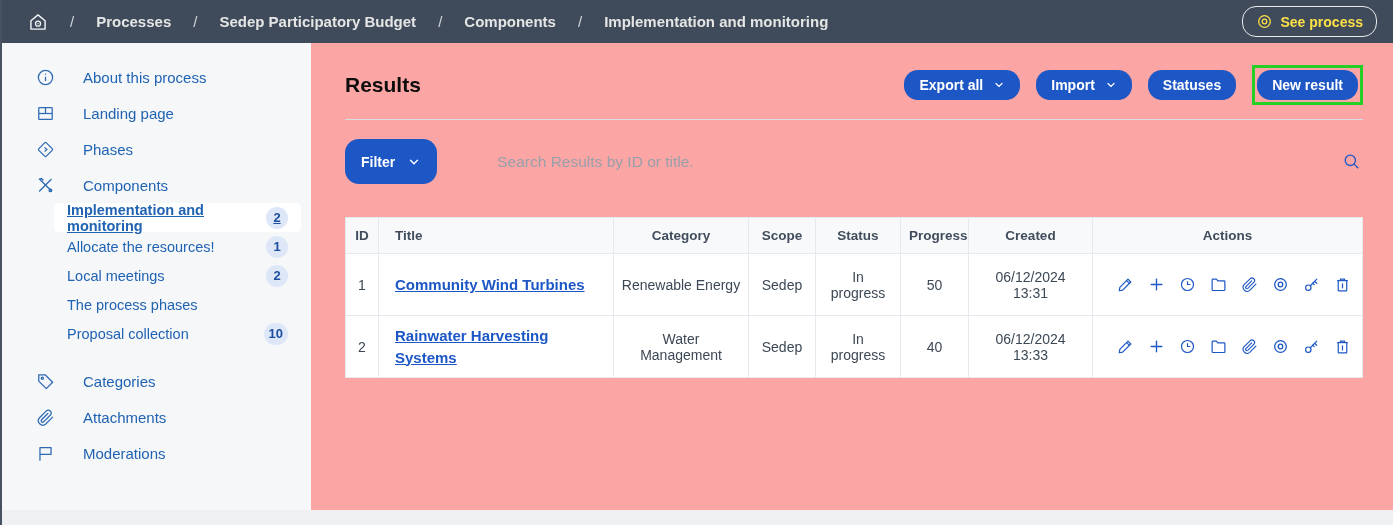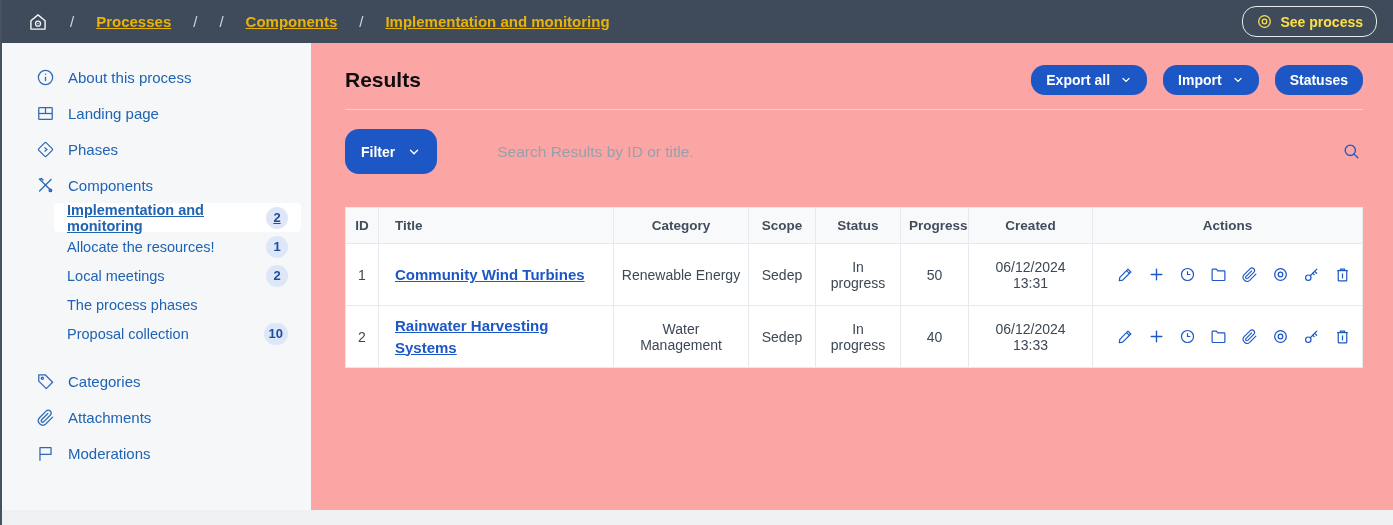--- a/index.html
+++ b/index.html
@@ -3,33 +3,33 @@
 <meta charset="utf-8">
 <style>
   * { margin:0; padding:0; box-sizing:border-box; }
   html,body { width:1393px; height:525px; }
   body { font-family:"Liberation Sans", sans-serif; background:#eef0f2; overflow:hidden; }
   .page { position:relative; width:1393px; height:525px; border-left:2px solid #46525f; }
 
   
   .topbar { height:43px; background:#3f4b5b; display:flex; align-items:center; padding:0 16px 0 26px; color:#f4f6f8; }
   .crumbs { display:flex; align-items:center; gap:22px; font-size:15px; font-weight:600; }
-  .crumb { color:#eab308; cursor:pointer;text-decoration:underline; }
+  .crumb { color:#e5e5e5; cursor:pointer; }
   .crumb-sep { color:#cfd6dd; font-weight:400; }
   .home-btn { display:flex; align-items:center; color:#f4f6f8; }
   .topbar .spacer { flex:1; }
   .see-process { display:flex; align-items:center; gap:8px; border:1px solid #e8ebee; border-radius:14px; padding:6px 13px; font-size:14px; font-weight:700; color:#fde047; background:transparent; cursor:pointer; }
 
   
   .content { display:flex; height:467px; }
   .sidebar { width:309px; background:#f5f7f9; padding-top:16px; flex:none; }
   .main { flex:1; background:#fca5a5; padding:22px 31px 0 34px; }
 
   
-  .side-item { display:flex; align-items:center; gap:13px; height:36px; padding-left:34px; color:#2163b3; font-size:15px; cursor:pointer; }
+  .side-item { display:flex; align-items:center; gap:28px; height:36px; padding-left:34px; color:#2163b3; font-size:15px; cursor:pointer; }
   .side-item .icon { flex:none; display:flex; color:#2f6ab5; }
   .subnav { padding:0; }
   .sub-item { display:flex; align-items:center; justify-content:space-between; height:29px; margin-left:52px; margin-right:10px; padding:0 13px; border-radius:4px; color:#2163b3; font-size:14.5px; cursor:pointer; }
   .sub-item.active { background:#ffffff; font-weight:700; }
   .sub-item.active .sub-label, .sub-item.active .badge { text-decoration:underline; }
   .badge { min-width:22px; height:22px; border-radius:11px; background:#dde7f8; color:#1c4d9e; font-size:13px; font-weight:700; display:flex; align-items:center; justify-content:center; padding:0 5px; }
   .badge:empty { display:none; }
   .subnav-gap { height:15px; }
 
   
@@ -160,20 +160,21 @@
   <div class="topbar">
     <div class="crumbs">
       <span class="home-btn">
           <svg width="20" height="20" viewBox="0 0 24 24">
             <use href="#i-home"></use>
           </svg>
         </span>
       <span class="crumb-sep">/</span>
       <span class="crumb">Processes</span>
       <span class="crumb-sep">/</span>
+      <span class="crumb">Sedep Participatory Budget</span>
       <span class="crumb-sep">/</span>
       <span class="crumb">Components</span>
       <span class="crumb-sep">/</span>
       <span class="crumb">Implementation and monitoring</span>
     </div>
     <div class="spacer"></div>
     <button class="see-process">
       <span>
           <svg width="17" height="17" viewBox="0 0 24 24">
             <use href="#i-eye"></use>
@@ -286,20 +287,25 @@
             <span>Import</span>
             <span class="chev">
                 <svg width="12" height="12" viewBox="0 0 24 24">
                   <use href="#i-chevron"></use>
                 </svg>
               </span>
           </button>
           <button class="btn">
             <span>Statuses</span>
           </button>
+          <span class="highlight-box">
+            <button class="btn">
+              <span>New result</span>
+            </button>
+          </span>
         </div>
       </div>
 
       <hr class="head-divider">
 
       <div class="filter-row">
         <button class="btn btn-filter">
           <span>Filter</span>
           <span class="chev">
               <svg width="14" height="14" viewBox="0 0 24 24">

